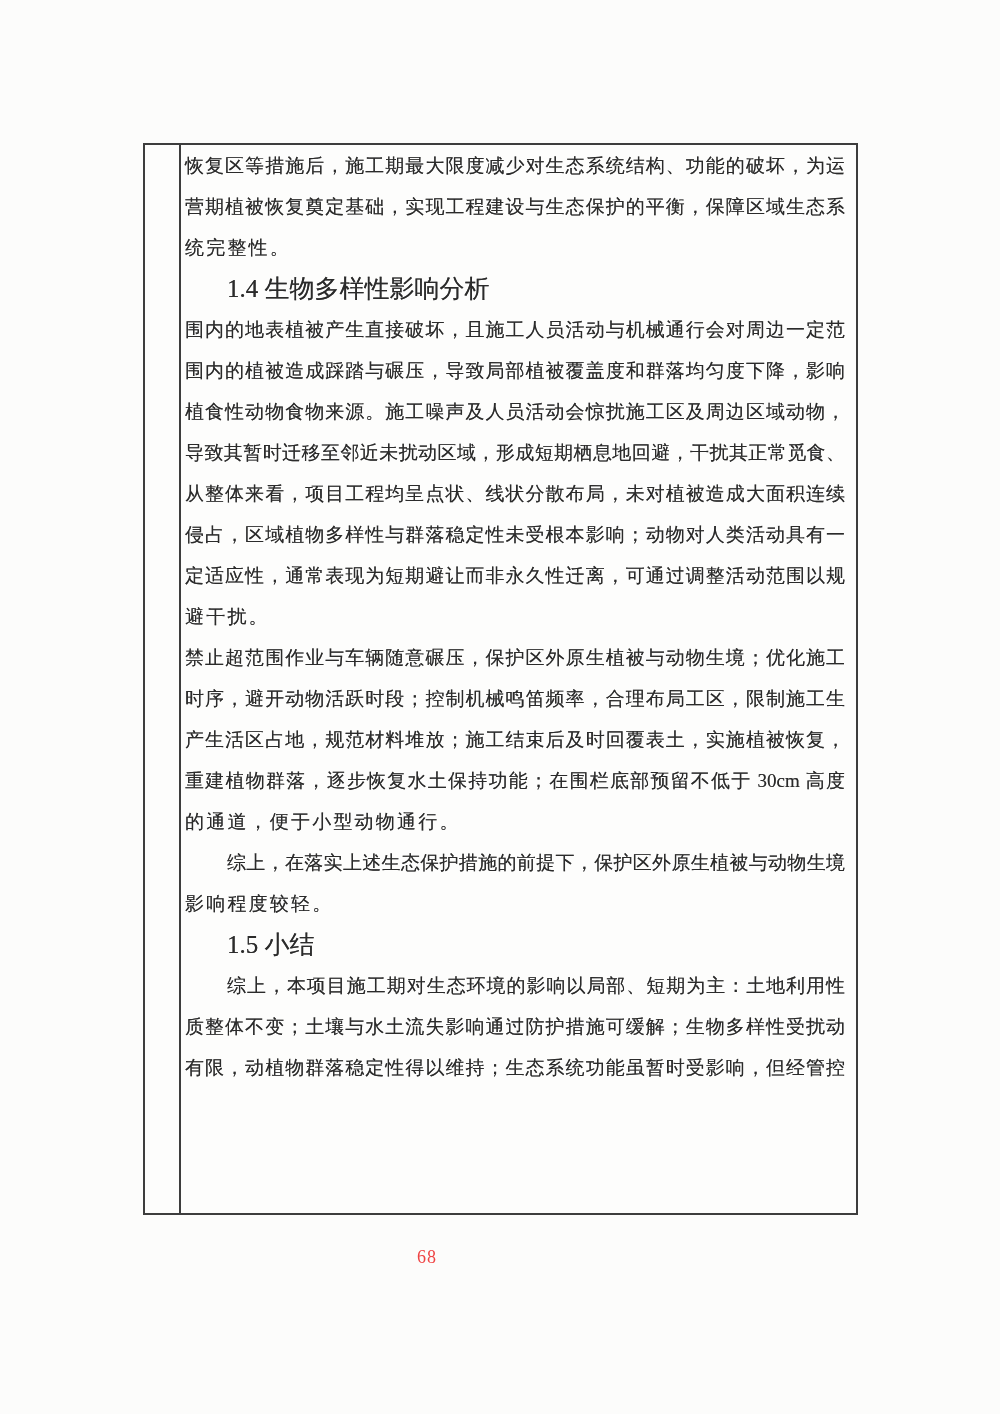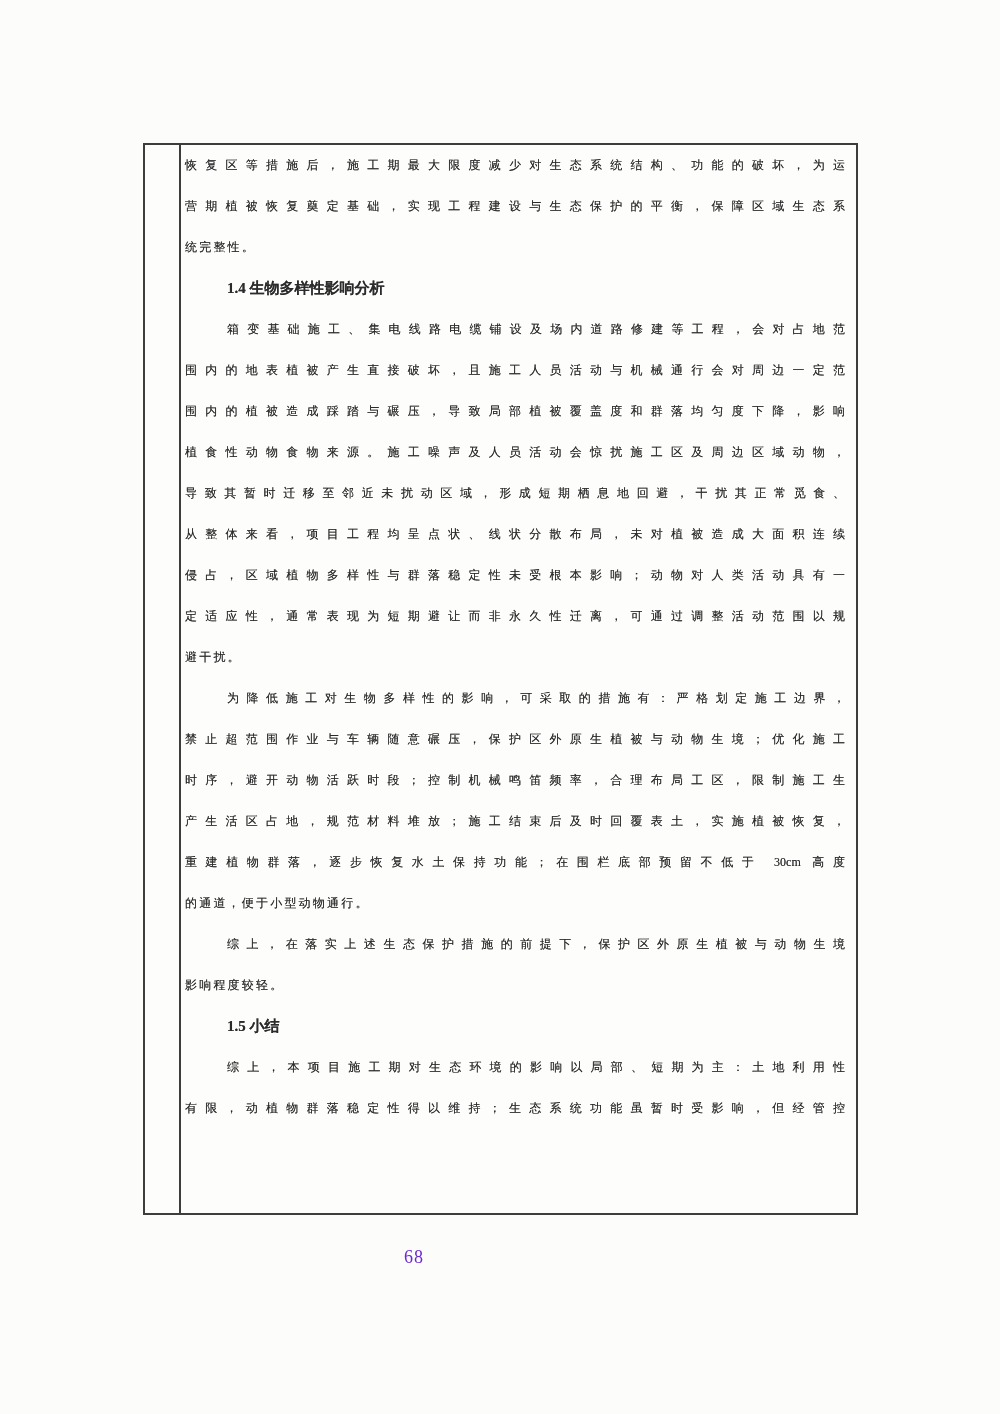--- a/index.html
+++ b/index.html
@@ -36,89 +36,88 @@
   .content-cell {
     flex: 1;
     padding: 0 0 0 4px;
     overflow: hidden;
   }
   .para { margin: 0; }
   .line {
     width: 660px;
     height: 41px;
     line-height: 41px;
-    font-size: 12px;
+    font-size: 19px;
     white-space: nowrap;
     text-align: justify;
     text-align-last: justify;
     text-justify: inter-character;
     text-shadow: 0 0 0.6px rgba(43,43,43,0.65);
   }
   .line.indent { text-indent: 42px; }
   .line.last {
     text-align-last: left;
     letter-spacing: 2.2px;
   }
   .heading {
     height: 41px;
     line-height: 41px;
     padding-left: 42px;
-    font-size: 15px;
-    font-weight: bold;
+    font-size: 25px;
+    font-weight: normal;
     white-space: nowrap;
     text-shadow: 0 0 0.6px rgba(30,30,30,0.7);
   }
   .page-number {
     position: absolute;
     top: 1247px;
-    left: 0;
+    left: 13px;
     width: 828px;
     text-align: center;
     font-size: 18px;
-    color: #6d28d9;
+    color: #ef4444;
     letter-spacing: 1px;
   }
 </style>
 </head>
 <body>
 
 <div class="page">
   <div class="doc-table">
     <div class="stub-col"></div>
     <div class="content-cell">
         <div class="para">
           <div class="line">恢复区等措施后，施工期最大限度减少对生态系统结构、功能的破坏，为运</div>
           <div class="line">营期植被恢复奠定基础，实现工程建设与生态保护的平衡，保障区域生态系</div>
           <div class="line last">统完整性。</div>
         </div>
         <div class="heading">1.4 生物多样性影响分析</div>
         <div class="para">
-          <div class="line indent">箱变基础施工、集电线路电缆铺设及场内道路修建等工程，会对占地范</div>
           <div class="line">围内的地表植被产生直接破坏，且施工人员活动与机械通行会对周边一定范</div>
           <div class="line">围内的植被造成踩踏与碾压，导致局部植被覆盖度和群落均匀度下降，影响</div>
           <div class="line">植食性动物食物来源。施工噪声及人员活动会惊扰施工区及周边区域动物，</div>
           <div class="line">导致其暂时迁移至邻近未扰动区域，形成短期栖息地回避，干扰其正常觅食、</div>
           <div class="line">从整体来看，项目工程均呈点状、线状分散布局，未对植被造成大面积连续</div>
           <div class="line">侵占，区域植物多样性与群落稳定性未受根本影响；动物对人类活动具有一</div>
           <div class="line">定适应性，通常表现为短期避让而非永久性迁离，可通过调整活动范围以规</div>
           <div class="line last">避干扰。</div>
         </div>
         <div class="para">
-          <div class="line indent">为降低施工对生物多样性的影响，可采取的措施有：严格划定施工边界，</div>
           <div class="line">禁止超范围作业与车辆随意碾压，保护区外原生植被与动物生境；优化施工</div>
           <div class="line">时序，避开动物活跃时段；控制机械鸣笛频率，合理布局工区，限制施工生</div>
           <div class="line">产生活区占地，规范材料堆放；施工结束后及时回覆表土，实施植被恢复，</div>
           <div class="line">重建植物群落，逐步恢复水土保持功能；在围栏底部预留不低于 30cm 高度</div>
           <div class="line last">的通道，便于小型动物通行。</div>
         </div>
         <div class="para">
           <div class="line indent">综上，在落实上述生态保护措施的前提下，保护区外原生植被与动物生境</div>
           <div class="line last">影响程度较轻。</div>
         </div>
         <div class="heading">1.5 小结</div>
         <div class="para">
           <div class="line indent">综上，本项目施工期对生态环境的影响以局部、短期为主：土地利用性</div>
+          <div class="line">质整体不变；土壤与水土流失影响通过防护措施可缓解；生物多样性受扰动</div>
           <div class="line">有限，动植物群落稳定性得以维持；生态系统功能虽暂时受影响，但经管控</div>
         </div>
       </div>
   </div>
   <div class="page-number">68</div>
 </div>
 
 </body></html>

